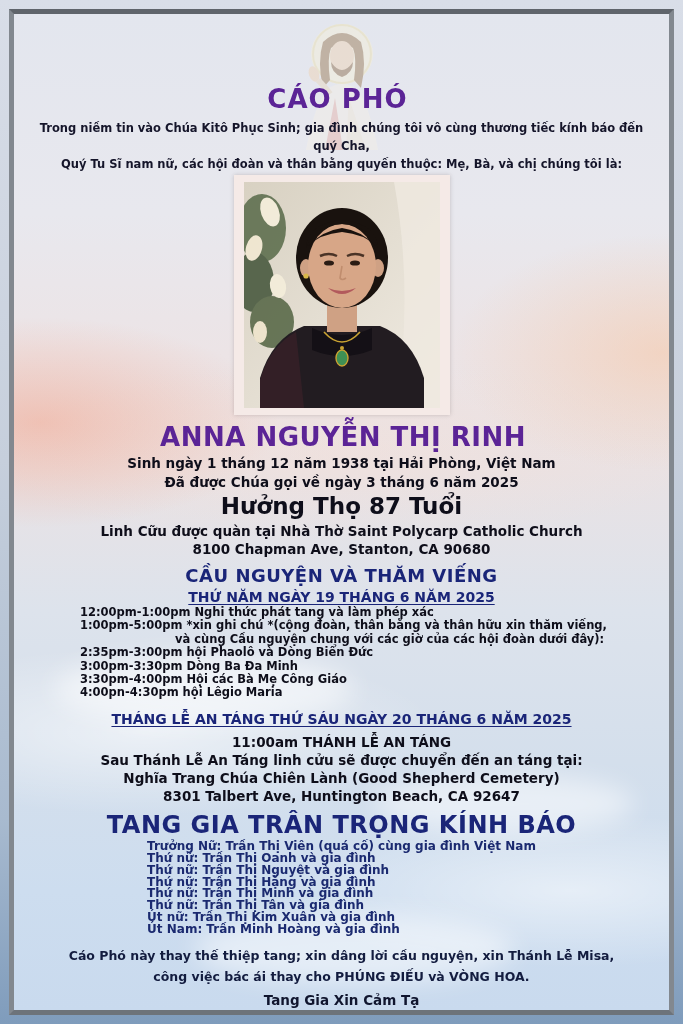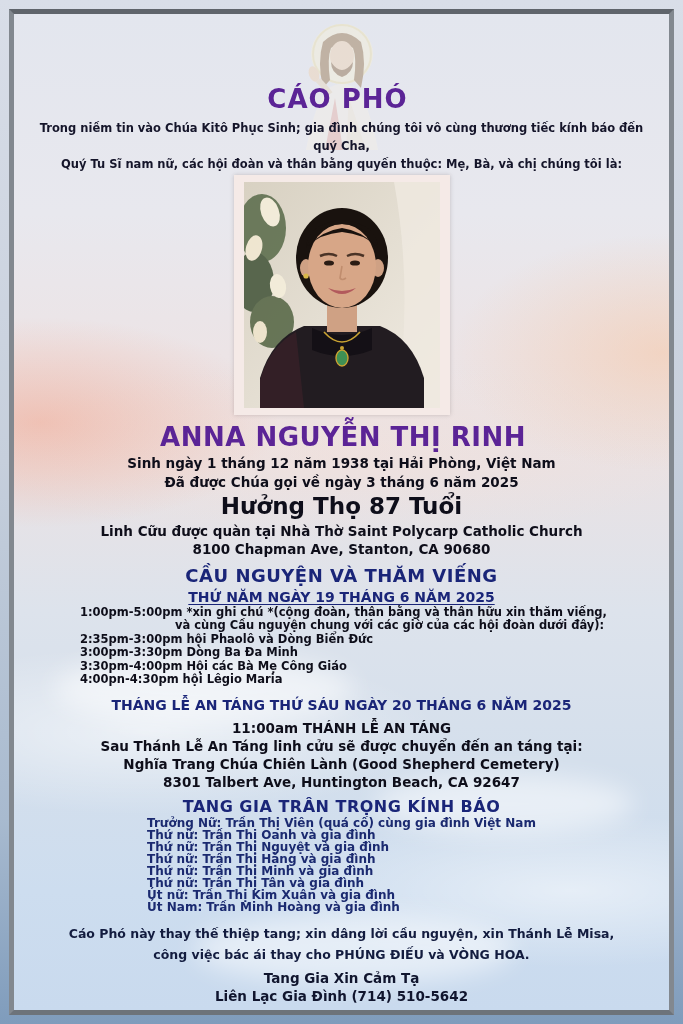--- a/index.html
+++ b/index.html
@@ -39,24 +39,24 @@
   .name{margin:7px 0 0 3px;font-size:26px;font-weight:bold;letter-spacing:.5px;}
   .birth-death{margin:2px 0 0 0;font-size:13.5px;font-weight:bold;line-height:19px;color:#0e0e1a;}
   .age{margin:1px 0 0 0;font-size:23px;font-weight:bold;color:#0e0e1a;}
   .repose{margin:3px 0 0 0;font-size:13.5px;font-weight:bold;line-height:18px;color:#0e0e1a;}
   .sec-heading{margin:7px 0 0 0;font-size:18px;font-weight:bold;letter-spacing:.5px;}
   .date-heading{margin:3px 0 0 0;font-size:14px;font-weight:bold;text-decoration:underline;
     text-underline-offset:2px;}
   .schedule{margin:1px 0 0 66px;text-align:left;font-size:11.5px;font-weight:bold;
     line-height:13.4px;color:#0e0e1a;}
   .schedule .indent{padding-left:95px;}
-  .funeral-heading{margin:11px 0 0 0;font-size:14px;font-weight:bold;
+  .funeral-heading{margin:11px 0 0 0;font-size:14px;font-weight:bold;text-decoration:underline;
     text-underline-offset:2px;}
   .funeral-lines{margin:6px 0 0 0;font-size:13.5px;font-weight:bold;line-height:18px;color:#0e0e1a;}
-  .family-heading{margin:6px 0 0 0;font-size:16px;font-weight:bold;letter-spacing:.5px;}
+  .family-heading{margin:6px 0 0 0;font-size:24px;font-weight:bold;letter-spacing:.5px;}
   .family-list{margin:2px auto 0 auto;width:fit-content;text-align:left;font-size:12px;
     font-weight:bold;line-height:11.9px;color:#1b2a70;}
   .family-list div{line-height:11.9px;}
   .note{margin:9px 30px 0 30px;font-size:12.5px;font-weight:bold;line-height:21px;color:#131c3f;}
   .thanks{margin:4px 0 0 0;font-size:13.5px;font-weight:bold;line-height:18.5px;color:#10152e;}
 </style>
 </head>
 <body>
 
 <div class="page">
@@ -142,20 +142,21 @@
 
       <div class="repose">
         <div>Linh Cữu được quàn tại Nhà Thờ Saint Polycarp Catholic Church</div>
         <div>8100 Chapman Ave, Stanton, CA 90680</div>
       </div>
 
       <div class="sec-heading navy">CẦU NGUYỆN VÀ THĂM VIẾNG</div>
       <div class="date-heading navy">THỨ NĂM NGÀY 19 THÁNG 6 NĂM 2025</div>
 
       <div class="schedule">
+        <div>12:00pm-1:00pm Nghi thức phát tang và làm phép xác</div>
         <div>1:00pm-5:00pm *xin ghi chú *(cộng đoàn, thân bằng và thân hữu xin thăm viếng,</div>
         <div class="indent">và cùng Cầu nguyện chung với các giờ của các hội đoàn dưới đây):</div>
         <div>2:35pm-3:00pm hội Phaolô và Dòng Biển Đức</div>
         <div>3:00pm-3:30pm Dòng Ba Đa Minh</div>
         <div>3:30pm-4:00pm Hội các Bà Mẹ Công Giáo</div>
         <div>4:00pn-4:30pm  hội Lêgio Maria</div>
       </div>
 
       <div class="funeral-heading navy">THÁNG LỄ AN TÁNG THỨ SÁU NGÀY 20 THÁNG 6 NĂM 2025</div>
 

